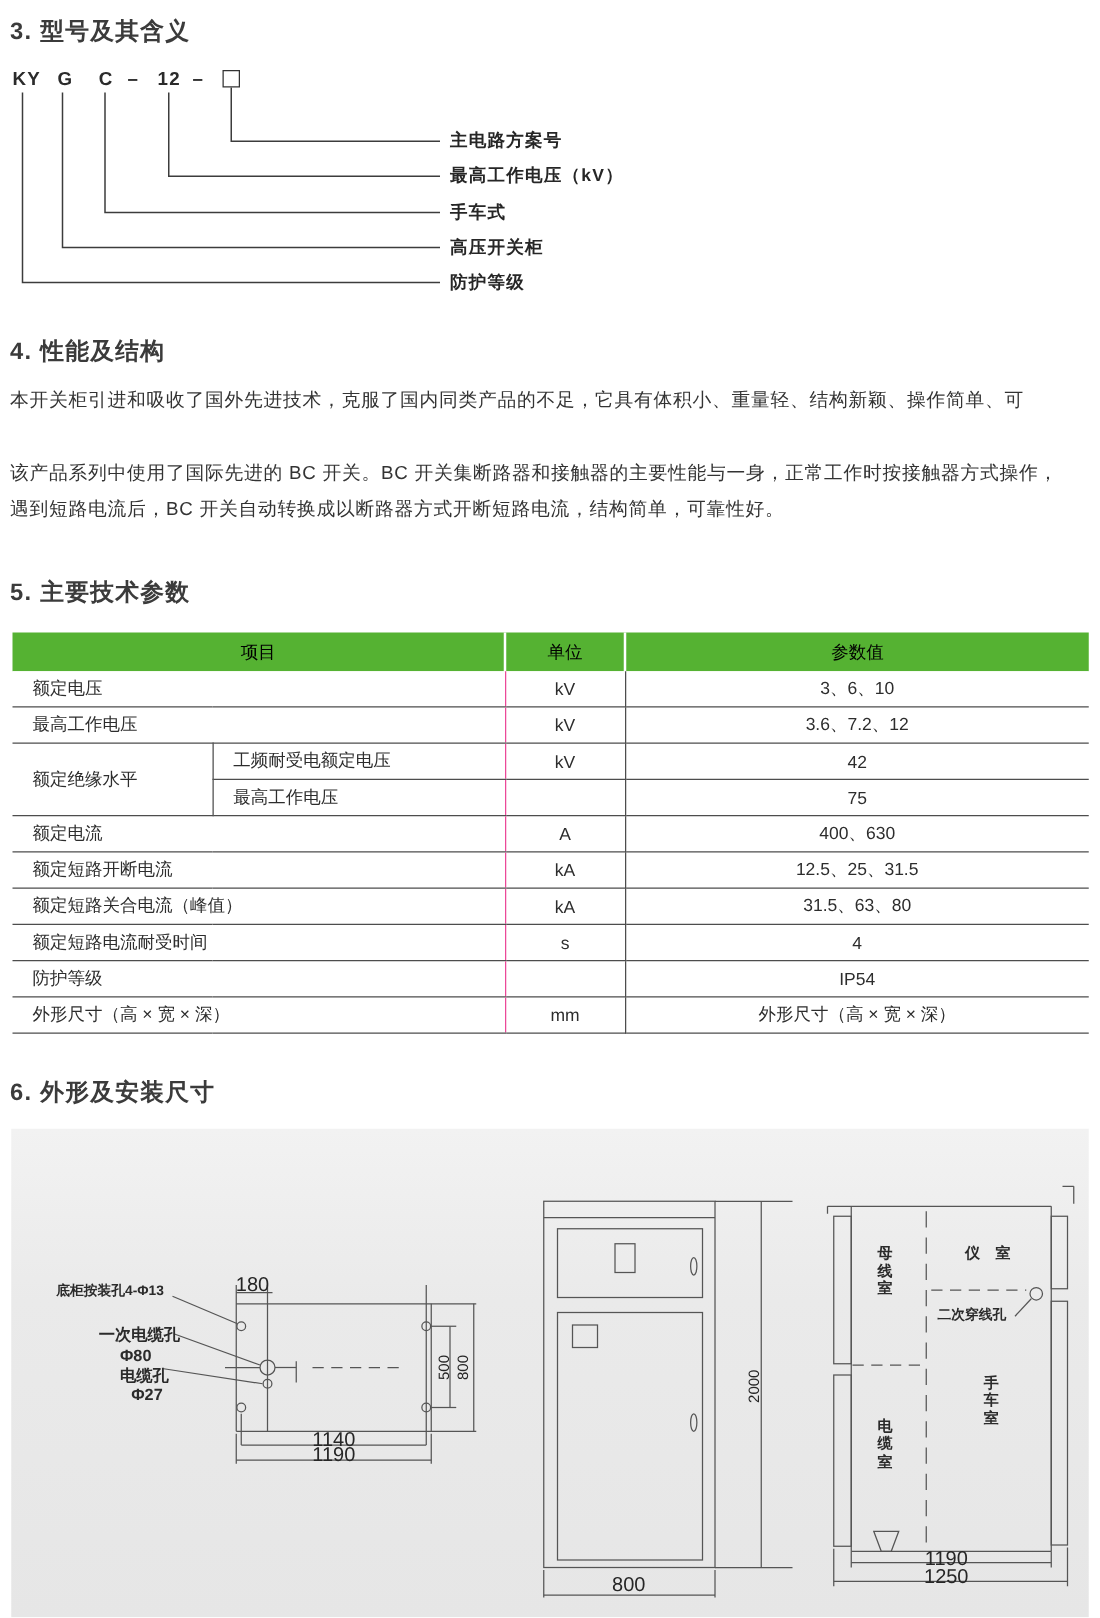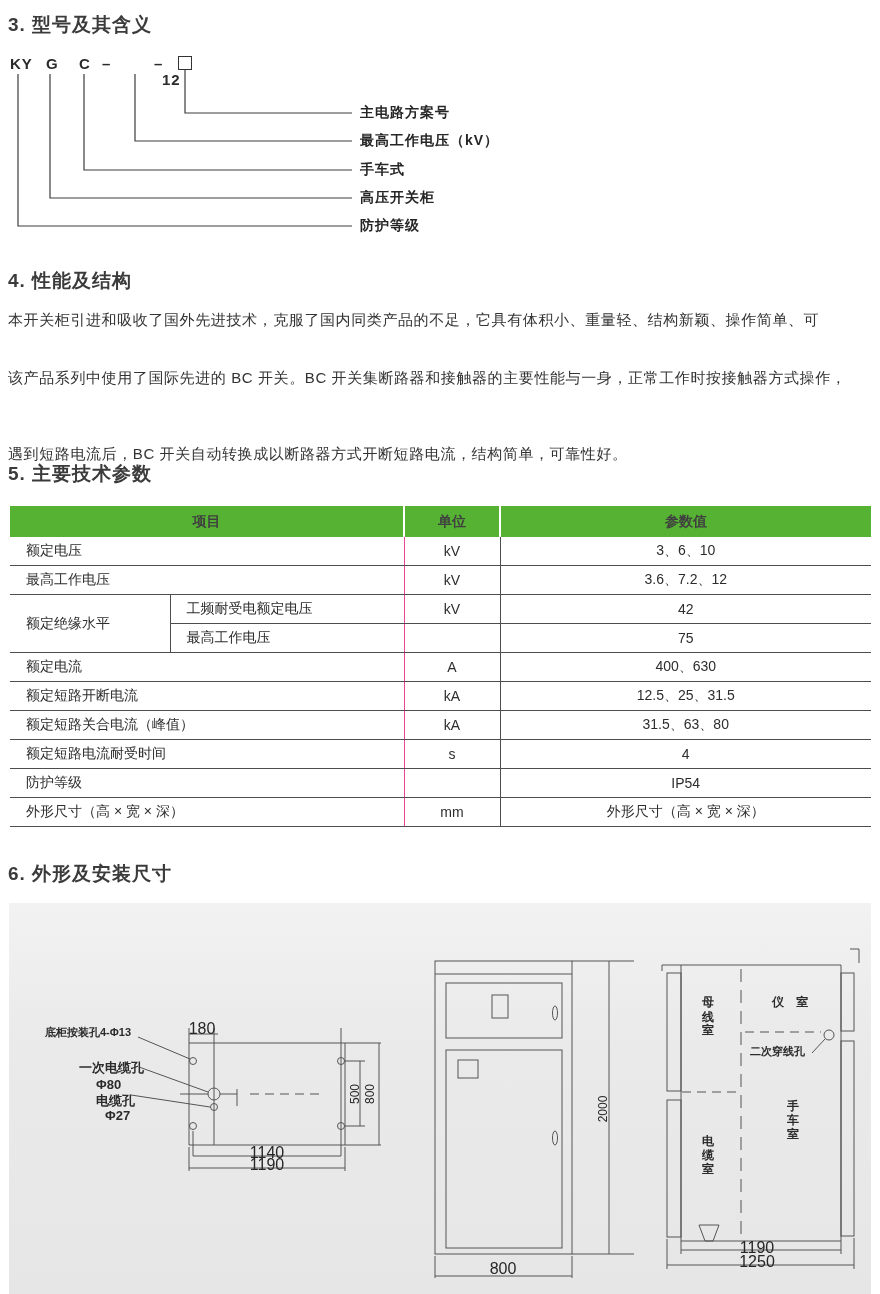--- a/index.html
+++ b/index.html
@@ -7,21 +7,21 @@
     position:relative;width:880px;height:1294px;background:#ffffff;overflow:hidden;
     font-family:"Liberation Sans","DejaVu Sans",sans-serif;color:#303030;
   }
   .abs{position:absolute;}
   .sec-title{font-size:19px;font-weight:600;color:#3b3b3b;letter-spacing:1px;white-space:nowrap;}
   .code-part{font-size:15px;font-weight:600;color:#2b2b2b;letter-spacing:1px;}
   .code-box{width:12px;height:12px;border:1.6px solid #333;background:#fff;}
   .model-label{font-size:14px;font-weight:600;color:#262626;white-space:nowrap;letter-spacing:1px;}
   .body-line{font-size:15px;color:#333;letter-spacing:0.6px;white-space:nowrap;}
   .p-table{border-collapse:collapse;table-layout:fixed;width:861px;font-size:14px;color:#2d2d2d;}
-  .p-table th{background:#55b232;color:#404040;font-weight:700;height:31px;font-size:14px;text-align:center;padding:0;}
+  .p-table th{background:#55b232;color:#000000;font-weight:400;height:31px;font-size:14px;text-align:center;padding:0;}
   .p-table th.sep{border-left:2px solid #ffffff;}
   .p-table td{height:28px;border-bottom:1px solid #4d4d4d;padding:0;background:#fff;}
   .p-table td.c-item{text-align:left;padding-left:16px;}
   .p-table td.c-group{text-align:left;padding-left:16px;border-right:1px solid #4d4d4d;}
   .p-table td.c-unit{text-align:center;border-left:1px solid #ec4899;border-right:1px solid #4d4d4d;}
   .p-table td.c-value{text-align:center;}
   .draw-area{
     position:absolute;left:9px;top:903px;width:862px;height:391px;
     background:linear-gradient(180deg,#f2f2f2 0%,#eaeaea 35%,#e6e6e6 100%);
   }
@@ -44,34 +44,34 @@
       <polyline points="84,26 84,122 352,122"></polyline>
       <polyline points="50,26 50,150 352,150"></polyline>
       <polyline points="18,26 18,178 352,178"></polyline>
     </g>
   </svg>
 
   <div class="abs code-part" style="left:10px;top:55px;">KY</div>
   <div class="abs code-part" style="left:46px;top:55px;">G</div>
   <div class="abs code-part" style="left:79px;top:55px;">C</div>
   <div class="abs code-part" style="left:102px;top:55px;">–</div>
-  <div class="abs code-part" style="left:126px;top:71px;margin-left:36px;">12</div>
+  <div class="abs code-part" style="left:126px;top:55px;">12</div>
   <div class="abs code-part" style="left:154px;top:55px;">–</div>
   <div class="abs code-box" style="left:178px;top:56px;"></div>
 
   <div class="abs model-label" style="left:360px;top:104px;">主电路方案号</div>
   <div class="abs model-label" style="left:360px;top:132px;">最高工作电压（kV）</div>
   <div class="abs model-label" style="left:360px;top:161px;">手车式</div>
   <div class="abs model-label" style="left:360px;top:189px;">高压开关柜</div>
   <div class="abs model-label" style="left:360px;top:217px;">防护等级</div>
 
   <div class="abs sec-title" style="left:8px;top:268px;">4. 性能及结构</div>
   <div class="abs body-line" style="left:8px;top:311px;">本开关柜引进和吸收了国外先进技术，克服了国内同类产品的不足，它具有体积小、重量轻、结构新颖、操作简单、可</div>
   <div class="abs body-line" style="left:8px;top:369px;">该产品系列中使用了国际先进的 BC 开关。BC 开关集断路器和接触器的主要性能与一身，正常工作时按接触器方式操作，</div>
-  <div class="abs body-line" style="left:8px;top:398px;margin-top:47px;">遇到短路电流后，BC 开关自动转换成以断路器方式开断短路电流，结构简单，可靠性好。</div>
+  <div class="abs body-line" style="left:8px;top:398px;">遇到短路电流后，BC 开关自动转换成以断路器方式开断短路电流，结构简单，可靠性好。</div>
 
   <div class="abs sec-title" style="left:8px;top:461px;">5. 主要技术参数</div>
 
   <table class="p-table abs" style="left:10px;top:506px;">
     <colgroup>
         <col style="width:160px">
         <col style="width:234px">
         <col style="width:96px">
         <col style="width:371px">
       </colgroup>

